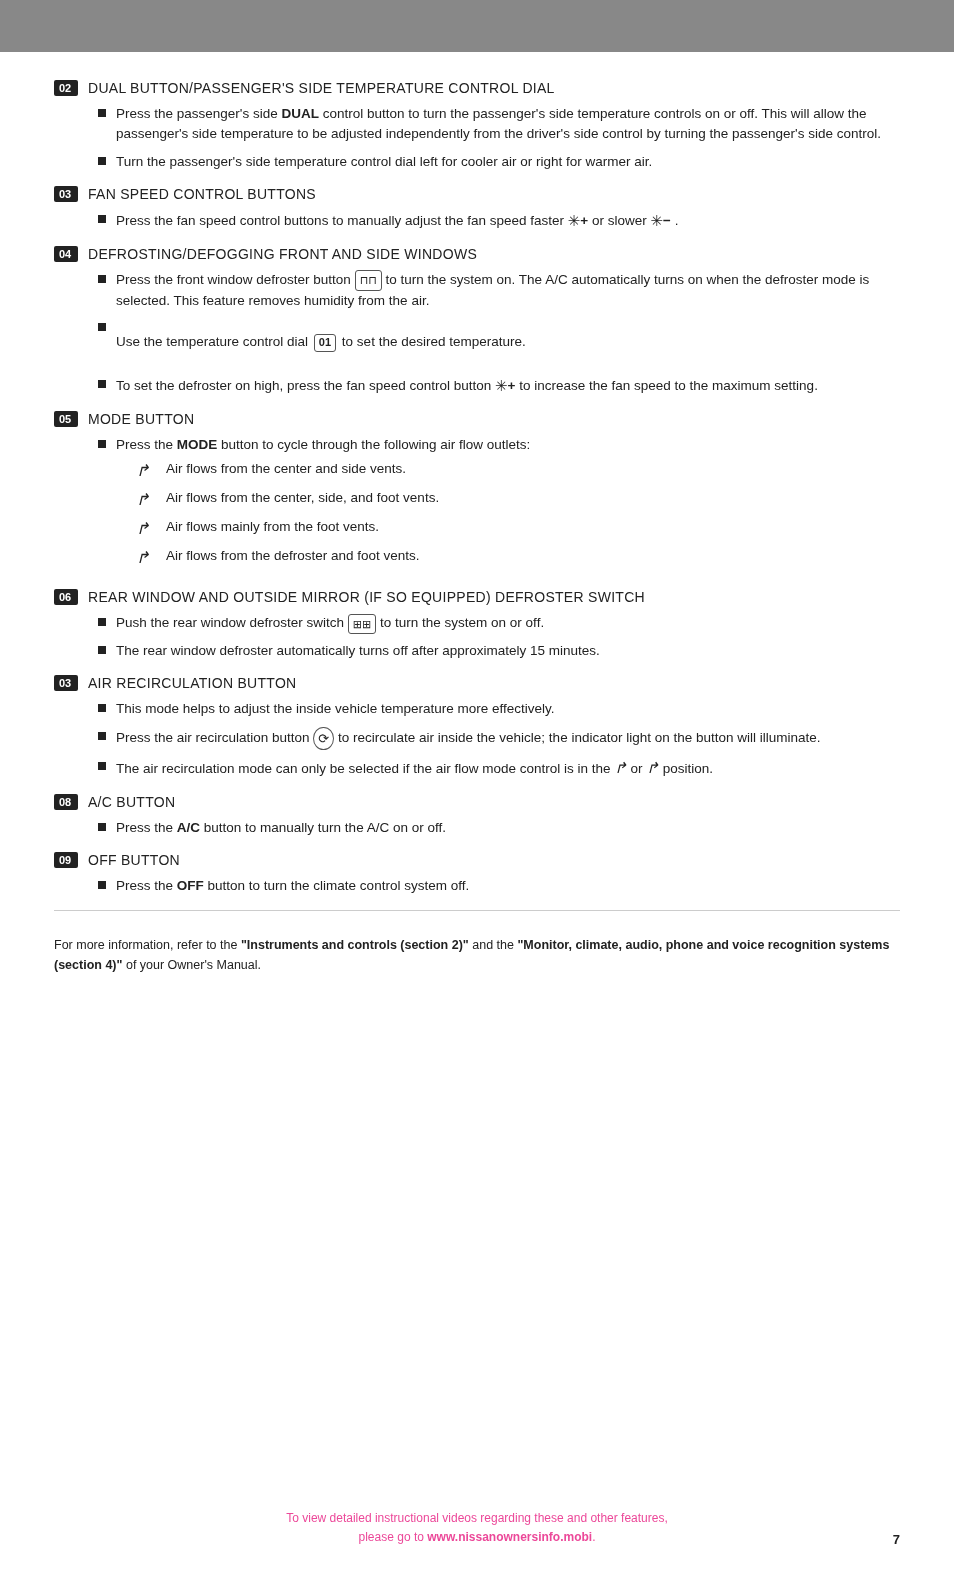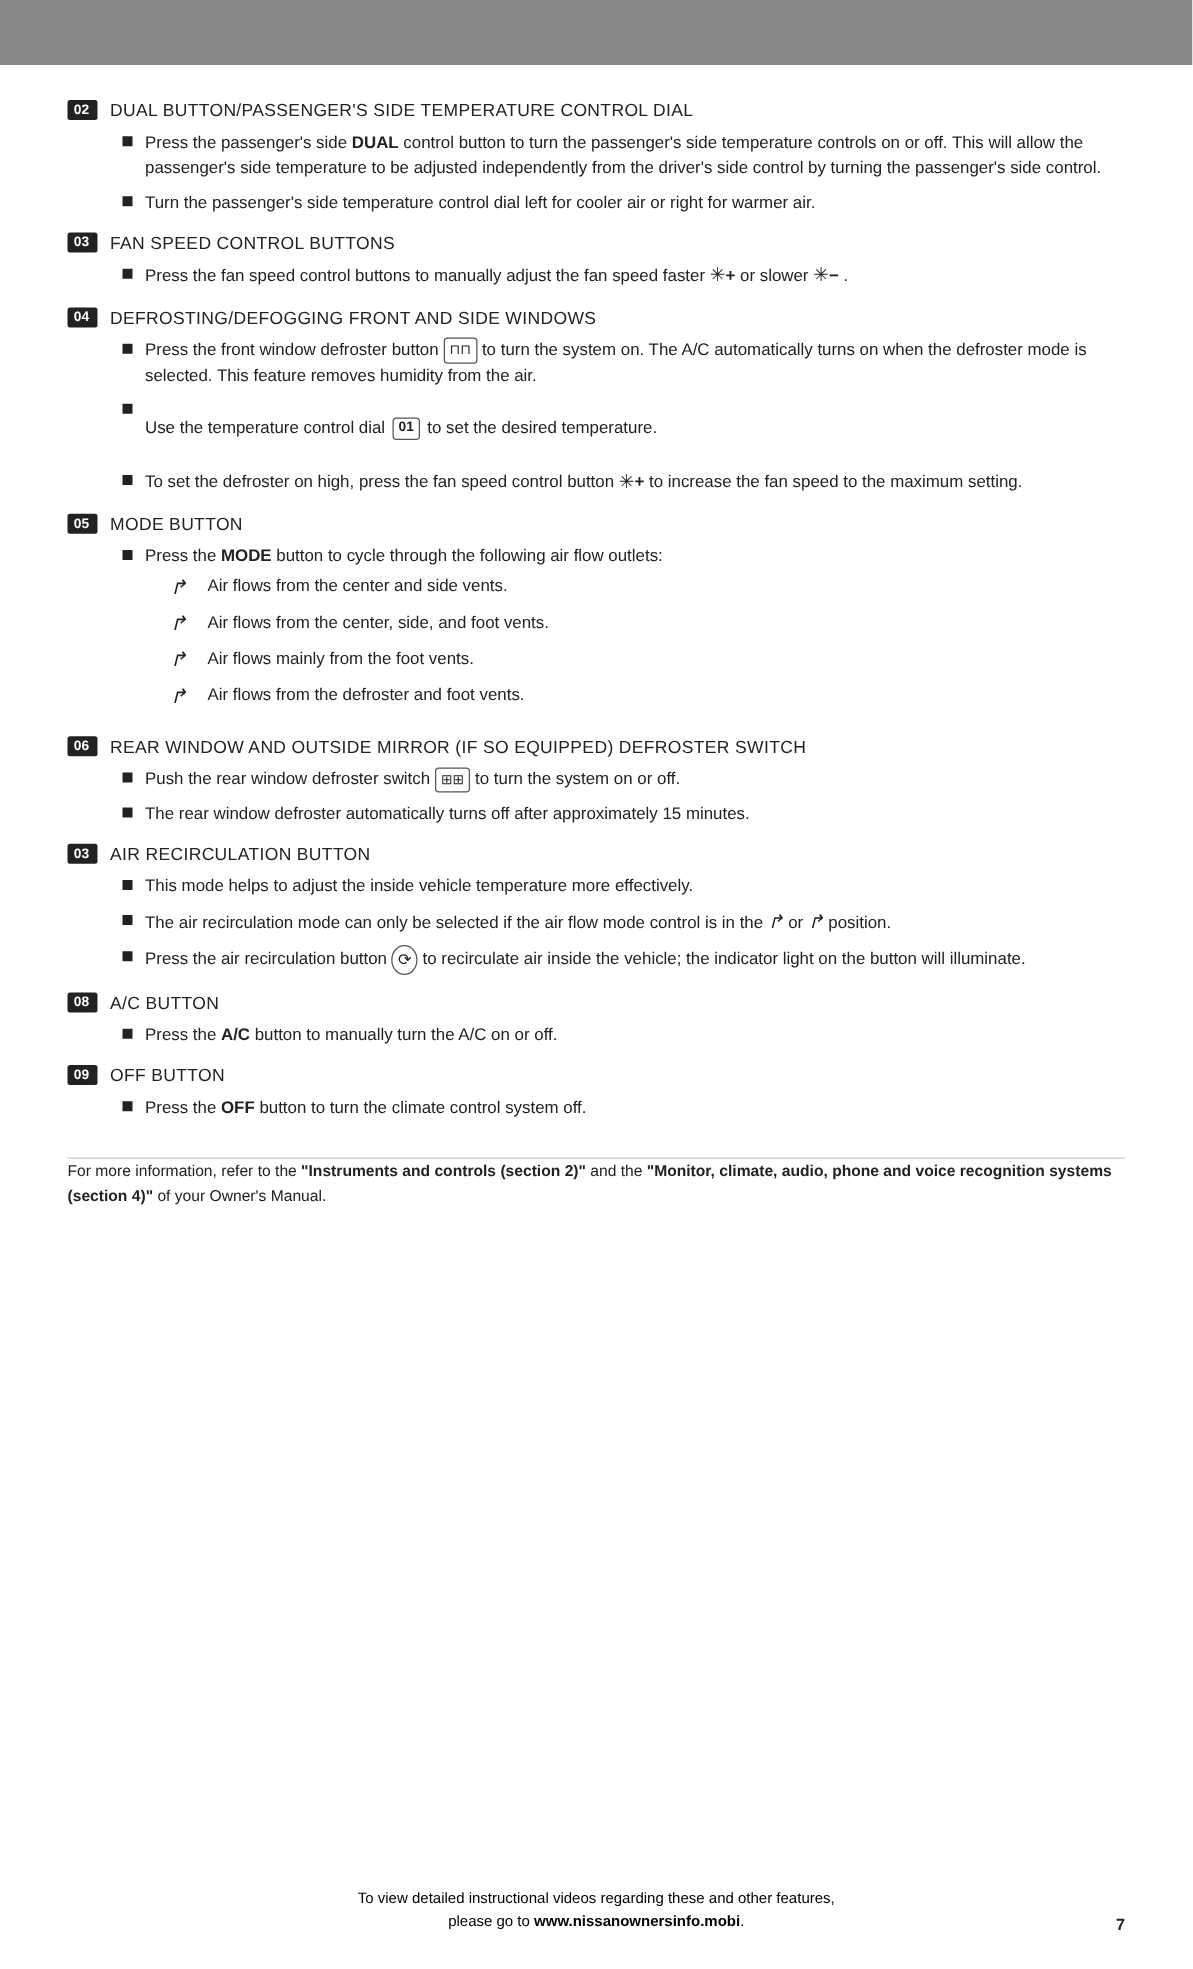--- a/index.html
+++ b/index.html
@@ -89,33 +89,33 @@
       margin-bottom: 5px;
       line-height: 1.5;
     }
     .sub-icon {
       min-width: 22px;
       margin-right: 8px;
       font-size: 15px;
       display: inline-block;
     }
     .footer-note {
-      margin-top: 30px;
+      margin-top: 14px;
       font-size: 12.5px;
       border-top: 1px solid #ccc;
-      padding-top: 0;
+      padding-top: 24px;
       line-height: 1.6;
     }
     .page-footer {
       position: absolute;
       bottom: 28px;
       left: 0; right: 0;
       text-align: center;
       font-size: 12px;
-      color: #000000;
+      color: #ec4899;
       line-height: 1.6;
     }
     .page-num {
       position: absolute;
       bottom: 28px;
       right: 54px;
       font-size: 13px;
       font-weight: bold;
       color: #222;
     }
@@ -233,25 +233,25 @@
       <span class="section-num">03</span>
       <span class="section-title">AIR RECIRCULATION BUTTON</span>
     </div>
     <div class="bullets">
       <div class="bullet-item">
         <span class="bullet-sq"></span>
         <span class="bullet-text">This mode helps to adjust the inside vehicle temperature more effectively.</span>
       </div>
       <div class="bullet-item">
         <span class="bullet-sq"></span>
+        <span class="bullet-text">Press the air recirculation button <span style="display:inline-block;border:1.5px solid #555;border-radius:50%;padding:1px 4px;font-size:13px;vertical-align:middle;">⟳</span> to recirculate air inside the vehicle; the indicator light on the button will illuminate.</span>
+      </div>
+      <div class="bullet-item">
+        <span class="bullet-sq"></span>
         <span class="bullet-text">The air recirculation mode can only be selected if the air flow mode control is in the <span style="font-style:italic;font-size:15px;">↱</span> or <span style="font-style:italic;font-size:15px;">↱</span> position.</span>
-      </div>
-      <div class="bullet-item">
-        <span class="bullet-sq"></span>
-        <span class="bullet-text">Press the air recirculation button <span style="display:inline-block;border:1.5px solid #555;border-radius:50%;padding:1px 4px;font-size:13px;vertical-align:middle;">⟳</span> to recirculate air inside the vehicle; the indicator light on the button will illuminate.</span>
       </div>
     </div>
   </div>
 
   <div class="section">
     <div class="section-header">
       <span class="section-num">08</span>
       <span class="section-title">A/C BUTTON</span>
     </div>
     <div class="bullets">

